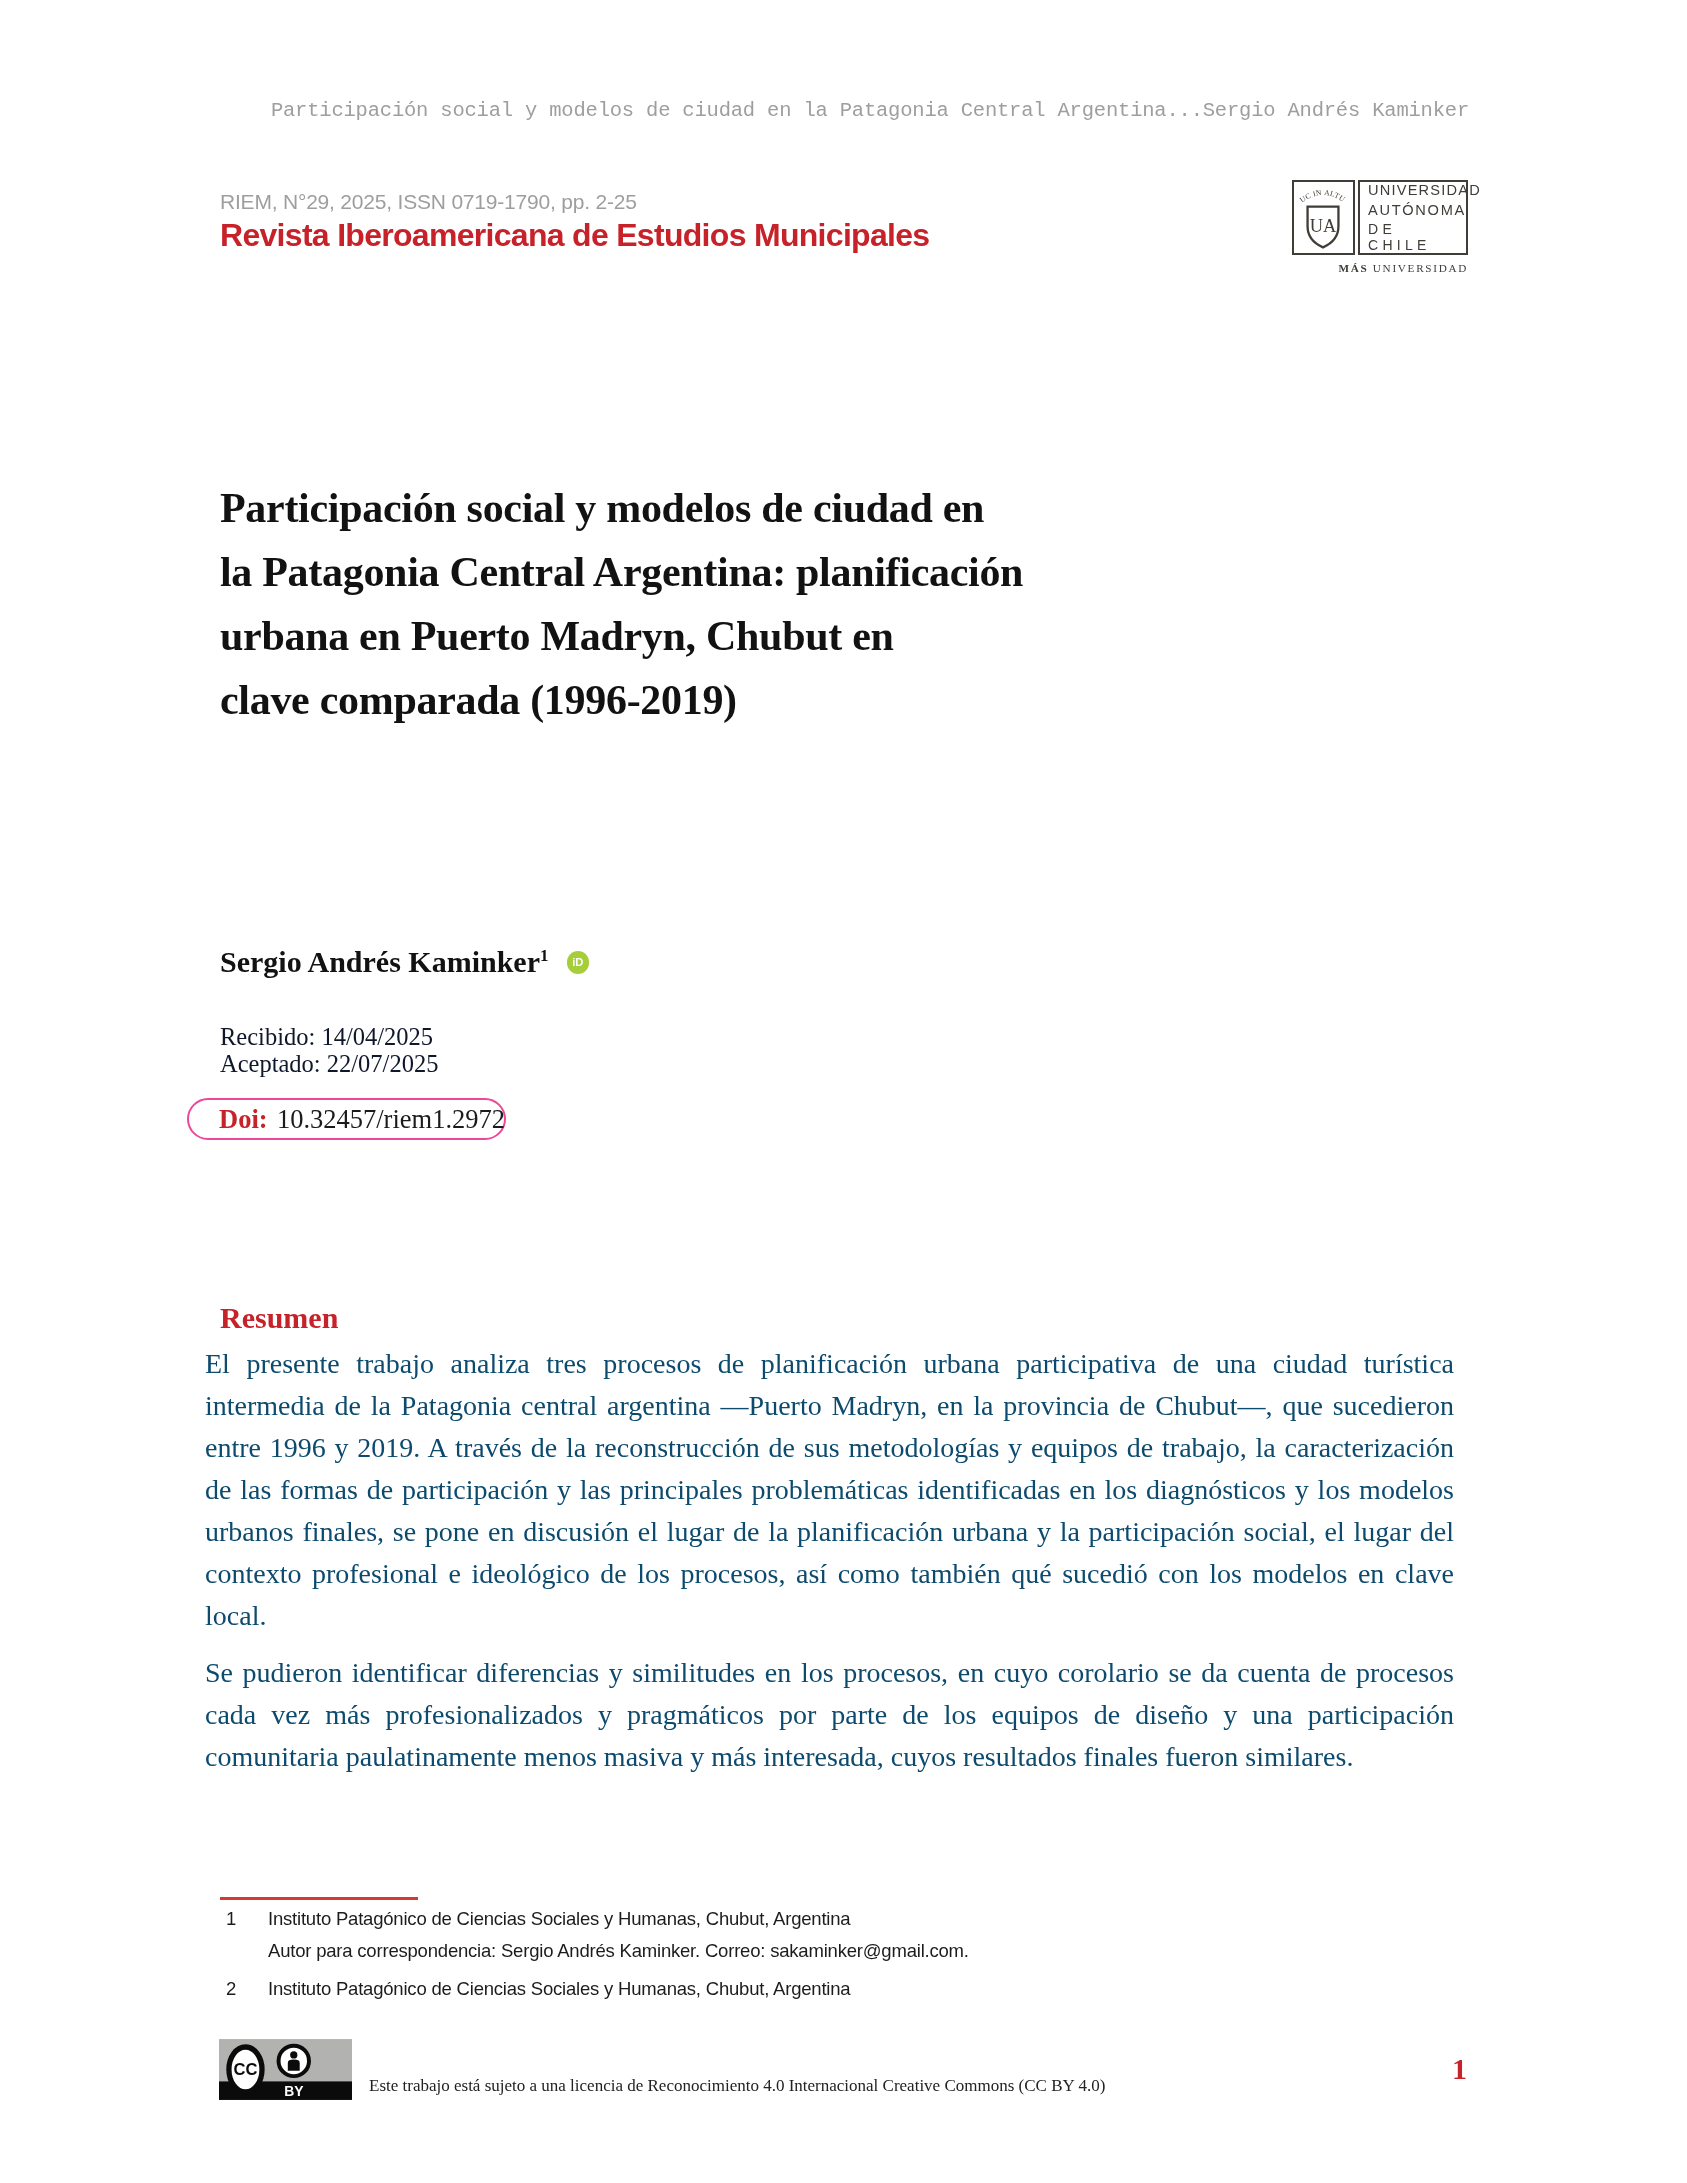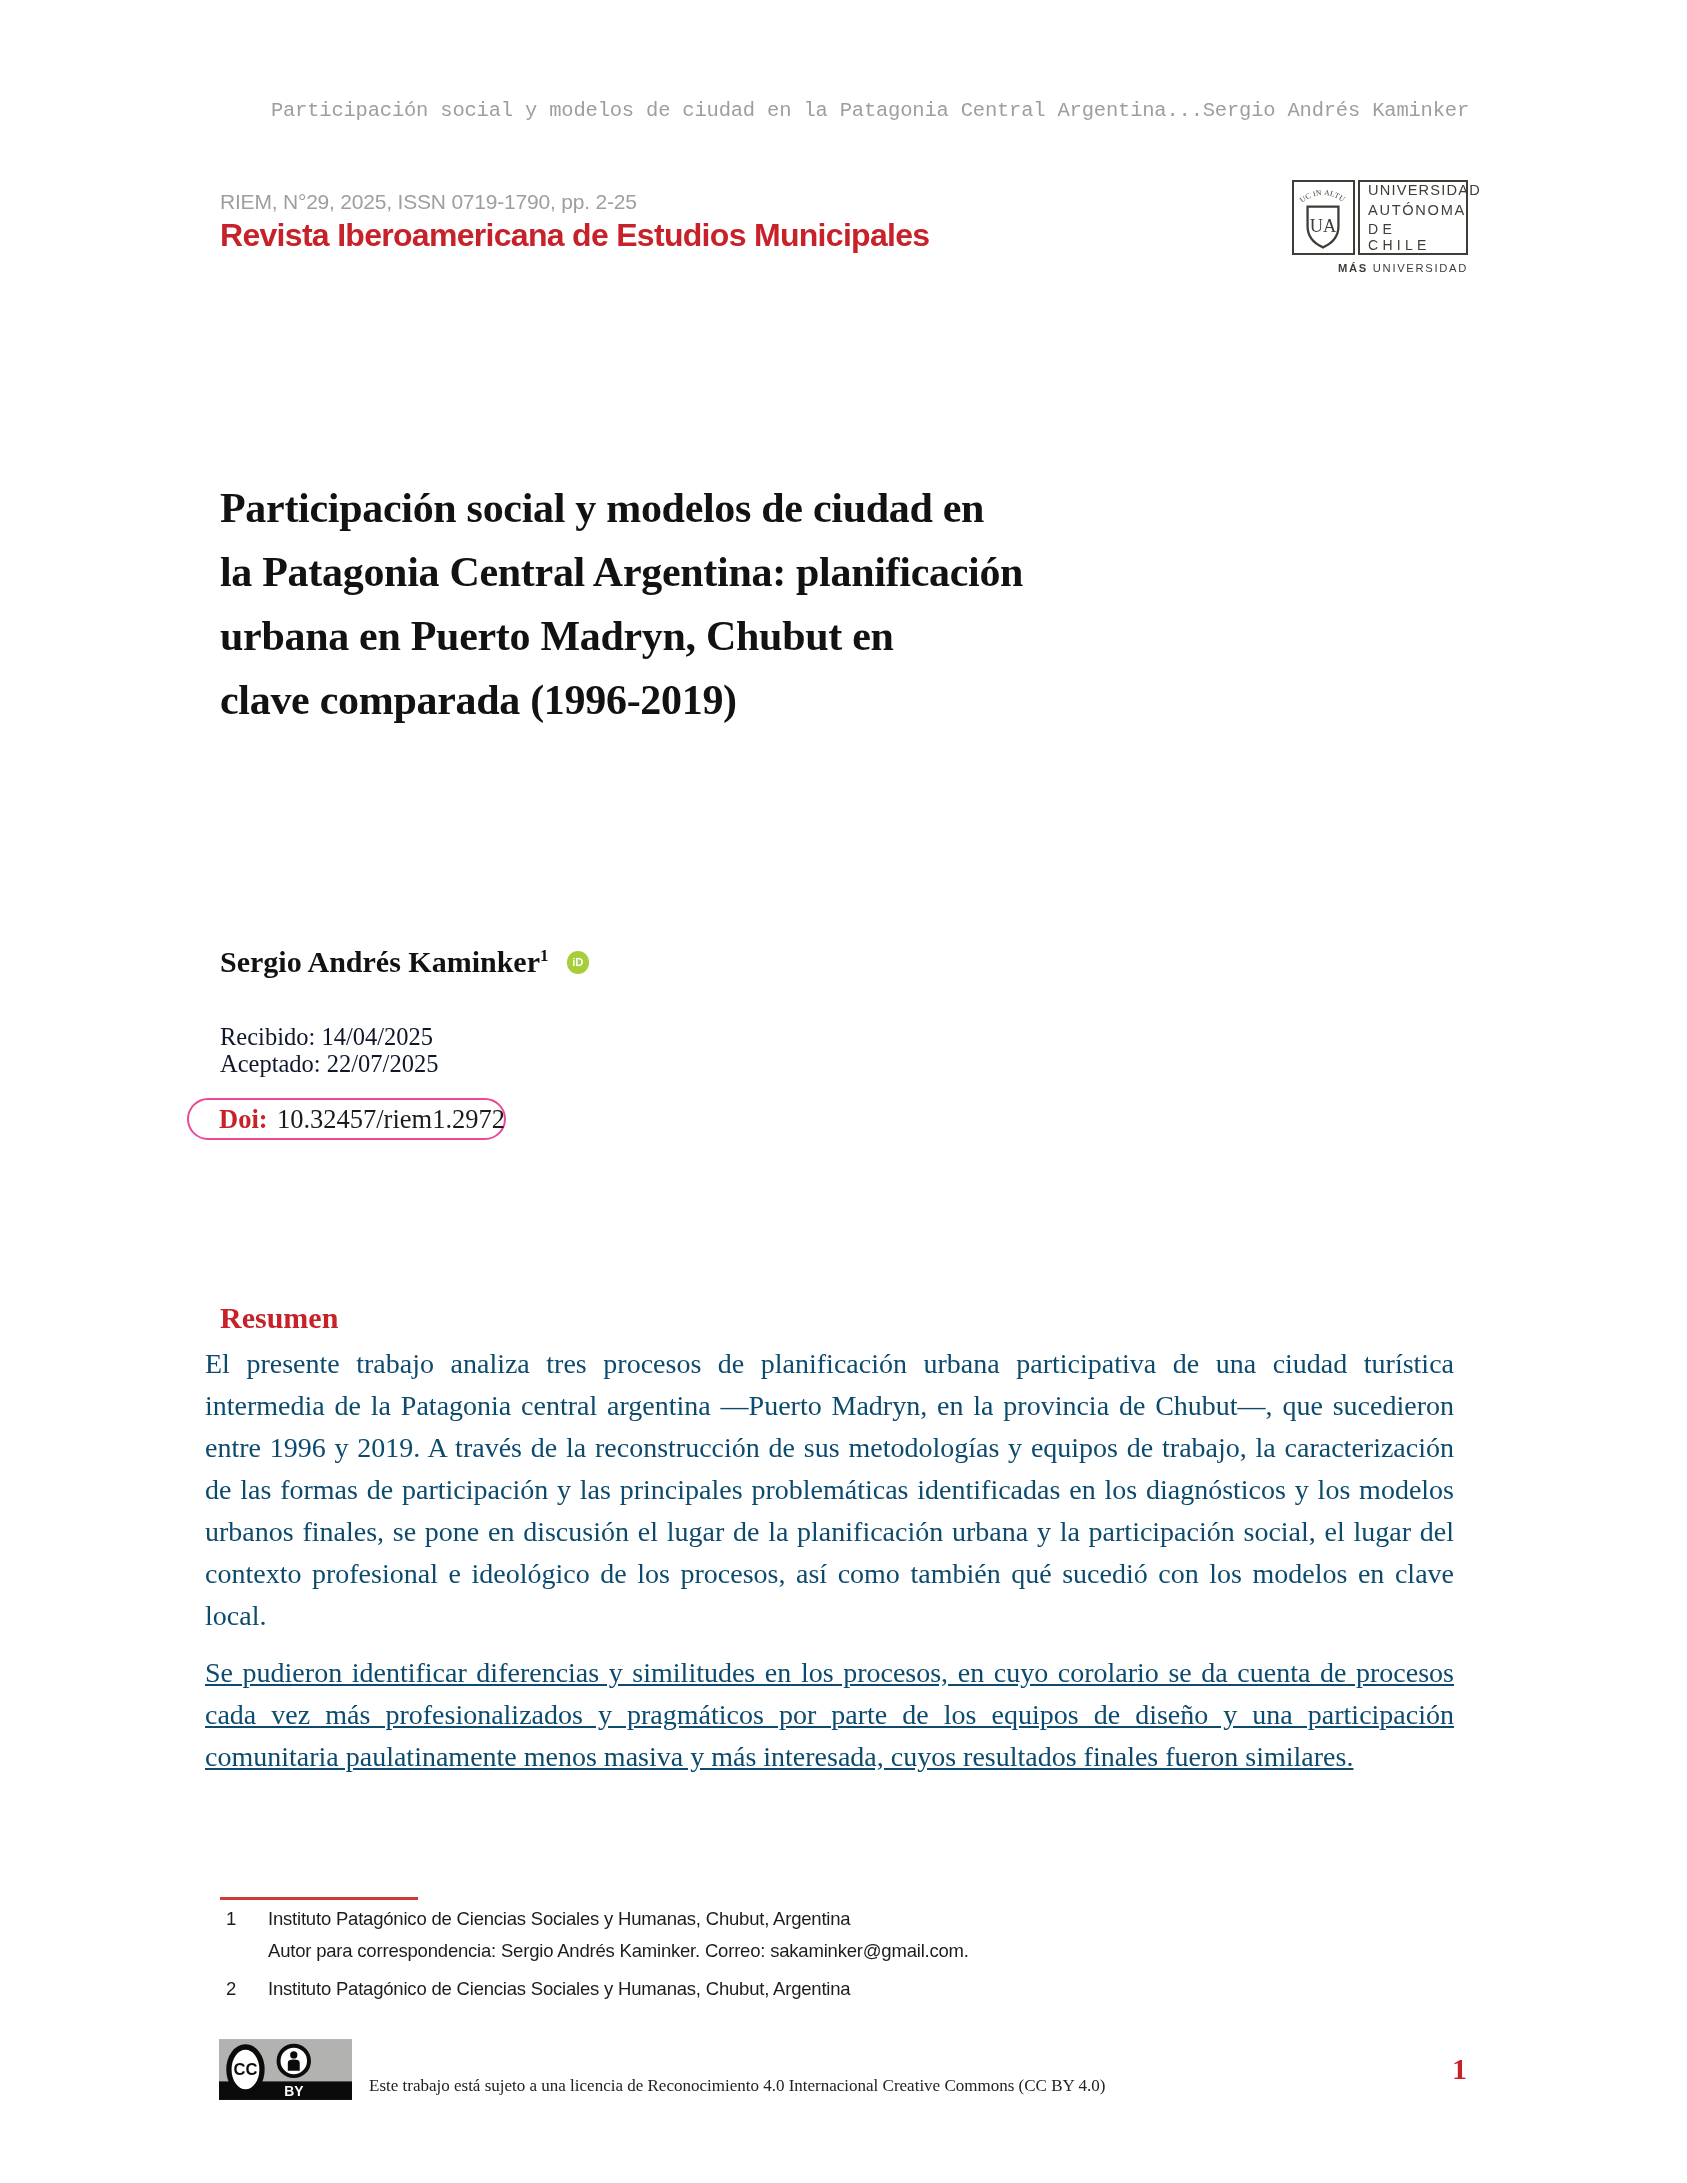--- a/index.html
+++ b/index.html
@@ -39,21 +39,21 @@
     width:110px;height:75px;border:2.6px solid #403C37;box-sizing:border-box;
     display:flex;flex-direction:column;justify-content:center;
     padding-left:8px;
     font-family:"Liberation Sans","DejaVu Sans",sans-serif;
   }
   .logo-line1{font-size:14.6px;letter-spacing:1.2px;}
   .logo-line2{font-size:14.6px;letter-spacing:1.7px;margin-top:3.3px;}
   .logo-line3{font-size:14px;letter-spacing:4.3px;margin-top:3.3px;}
   .logo-tagline{
     margin-top:7.3px;text-align:right;
-    font-family:Liberation Sans, sans-serif;
+    font-family:Liberation Serif, serif;
     font-size:11.2px;letter-spacing:1.7px;color:#403C37;white-space:nowrap;
   }
   .logo-tagline b{font-weight:bold;}
   
   .title{
     position:absolute;top:476px;left:220px;width:1191px;
     font-size:42px;font-weight:bold;line-height:64px;color:#121212;
     letter-spacing:-0.3px;
   }
   .subtitle{
@@ -84,21 +84,21 @@
   
   .resumen-heading{
     position:absolute;top:1301px;left:220px;
     font-size:30px;font-weight:bold;color:#C7222A;
   }
   .abstract{
     position:absolute;top:1343px;left:205px;width:1249px;
     font-size:28px;line-height:42px;color:#0c4a6e;text-align:justify;
   }
   .abstract p{margin:0;}
-  .abstract p + p{margin-top:15px;text-decoration:underline;}
+  .abstract p + p{margin-top:15px;}
   
   .fn-rule{position:absolute;top:1897px;left:220px;width:198px;height:2.6px;background:#D03A37;}
   .footnotes{
     position:absolute;top:1903px;left:226px;width:1125px;
     font-family:"Liberation Sans","DejaVu Sans",sans-serif;
     font-size:18.5px;line-height:32px;color:#1c1c1c;letter-spacing:-0.2px;
   }
   .fn-item{display:flex;margin-bottom:6px;}
   .fn-num{width:42px;flex:none;}
   .fn-text{flex:1;}

